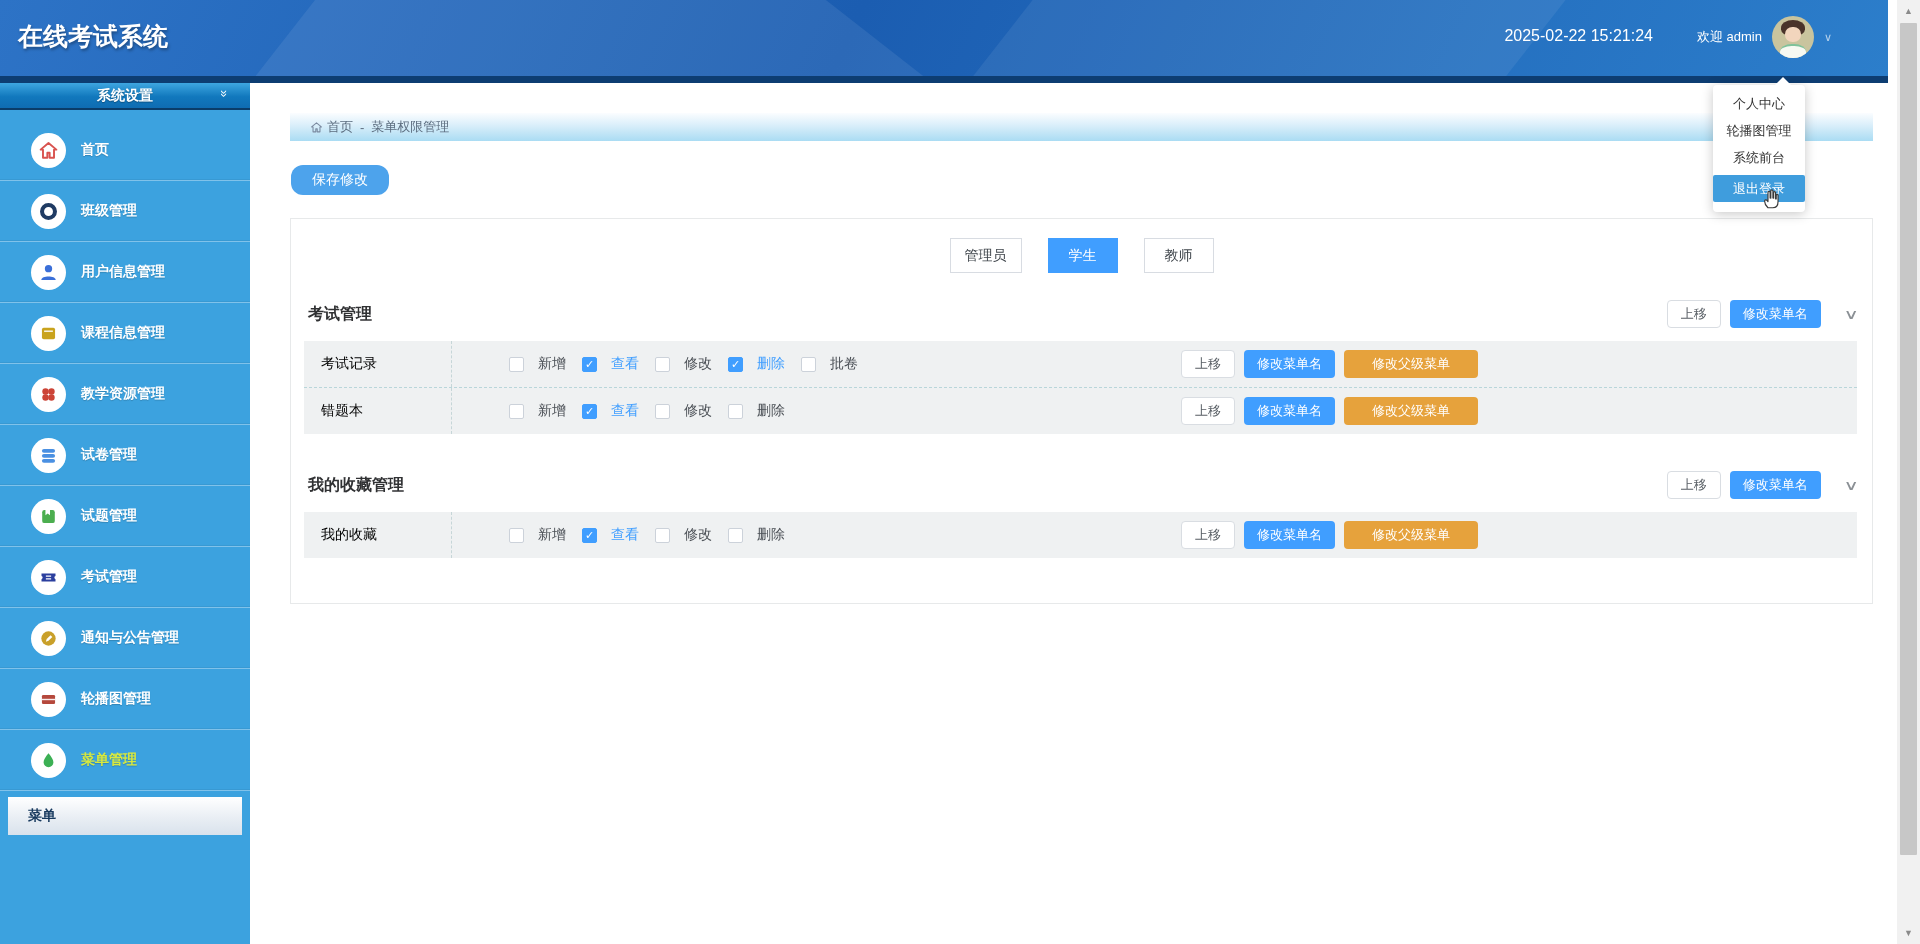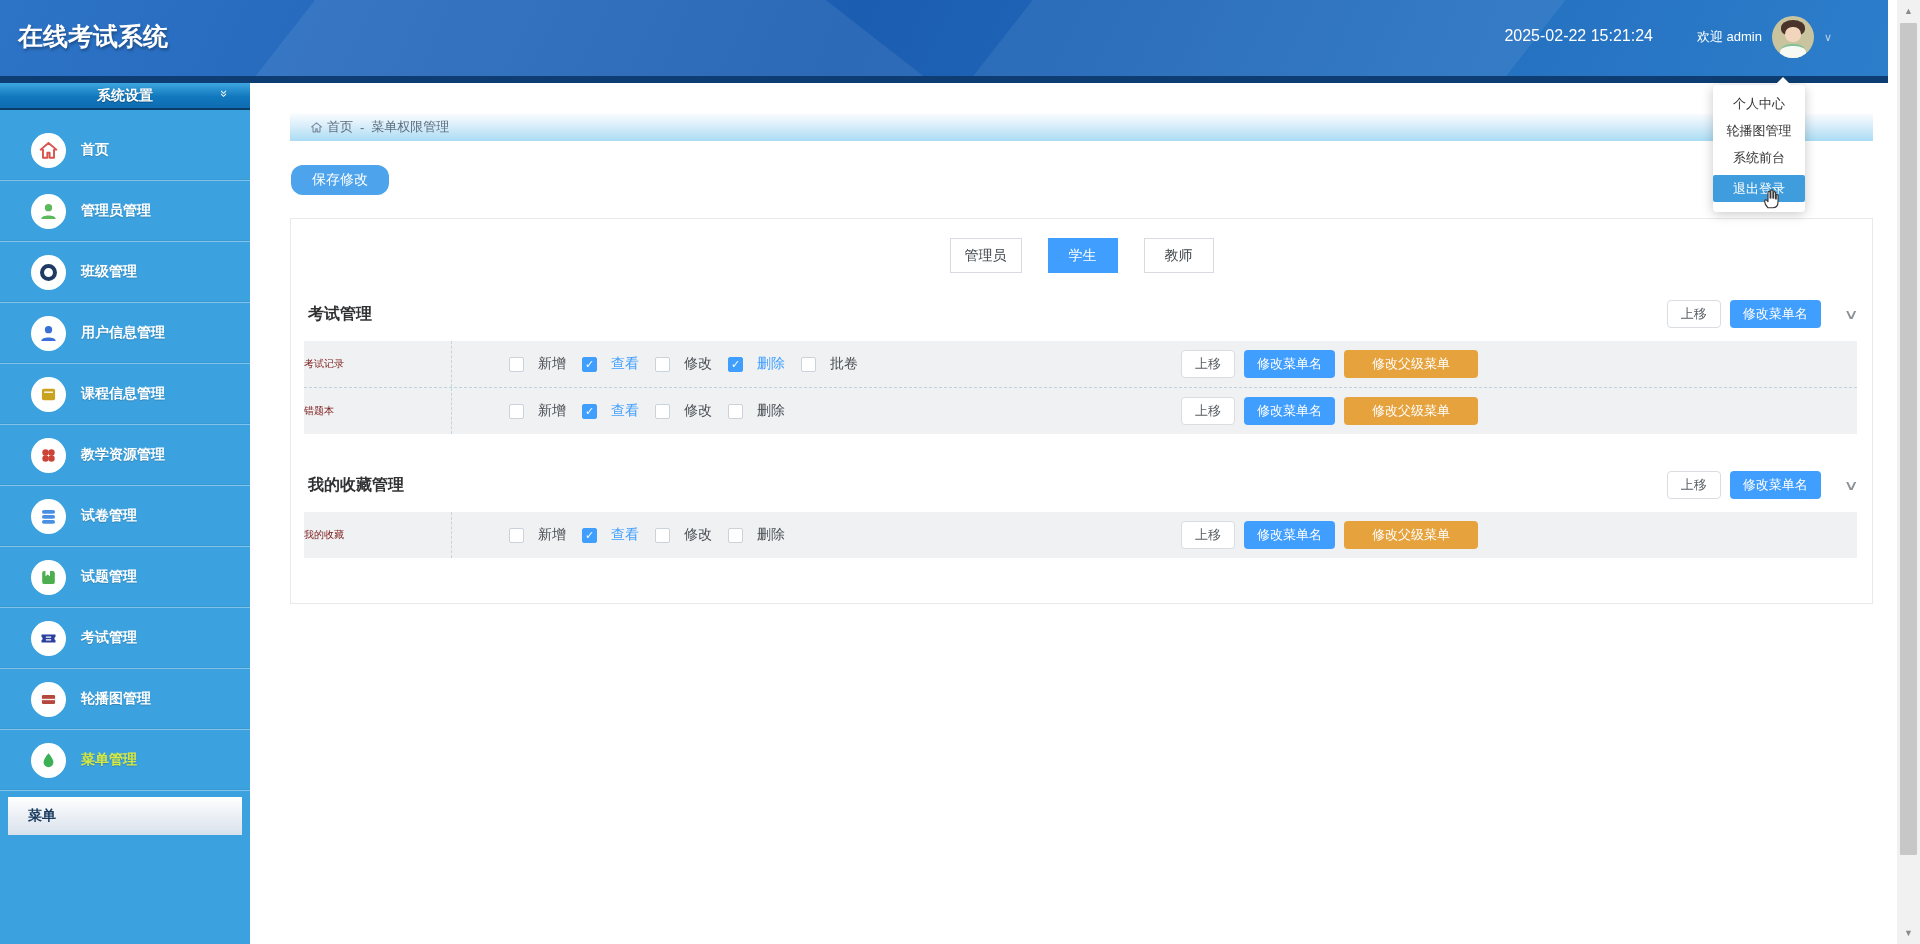--- a/index.html
+++ b/index.html
@@ -78,21 +78,21 @@
   .btn{height:28px;border-radius:4px;font-size:13px;cursor:pointer;box-sizing:border-box;font-family:inherit}
   .btn-plain{padding:0 13px;background:#fff;border:1px solid #d9dde2;color:#5a6066}
   .btn-blue{padding:0 13px;background:#409eff;border:none;color:#fff}
   .btn-orange{padding:0 28px;background:#e6a23c;border:none;color:#fff}
   .sec-head .btn-blue{margin-left:9px}
   .sec-chevron{margin-left:25px;color:#8b9095;font-size:14px;transform:scaleX(1.5);cursor:pointer}
 
   .rows{margin:13px 15px 0 13px}
   .row{height:46px;display:flex;align-items:center;background:#eff1f2}
   .row + .row{border-top:1px dashed #b9d6da}
-  .row-name{width:147px;font-size:10px;color:#7f1d1d;box-sizing:border-box;flex:none}
+  .row-name{width:147px;padding-left:17px;font-size:14px;color:#000000;box-sizing:border-box;flex:none}
   .row-perms{display:flex;align-items:center;align-self:stretch;border-left:1px dashed #c6d6d8;
     padding-left:57px;width:730px;box-sizing:border-box;flex:none}
   .perm{display:flex;align-items:center;gap:14px;width:73px;cursor:pointer}
   .cb{width:15px;height:15px;border:1px solid #ccd2da;border-radius:2px;background:#fff;box-sizing:border-box;flex:none;
     display:flex;align-items:center;justify-content:center;font-size:11px;color:#fff;line-height:1}
   .cb.checked{background:#409eff;border-color:#409eff}
   .perm-label{font-size:14px;color:#4a4f55}
   .perm.checked .perm-label{color:#409eff}
   .row-btns{display:flex;gap:9px;align-items:center}
 </style>
@@ -130,29 +130,20 @@
         <span class="s-icon">
           <svg xmlns="http://www.w3.org/2000/svg" viewBox="0 0 24 24">
             <path d="M12 3.5 3 11h2.7v9.2h5V14.6h2.6v5.6h5V11H21z" fill="none" stroke="#D9534F" stroke-width="2.2" stroke-linejoin="round"></path>
           </svg>
         </span>
         <span class="s-label">首页</span>
       </div>
       <div class="s-item">
         <span class="s-icon">
           <svg xmlns="http://www.w3.org/2000/svg" viewBox="0 0 24 24">
-            <circle cx="12" cy="7.6" r="4.2" fill="#5CB85C"></circle>
-            <path d="M3.8 20.5c0-5.2 16.4-5.2 16.4 0z" fill="#5CB85C"></path>
-          </svg>
-        </span>
-        <span class="s-label">管理员管理</span>
-      </div>
-      <div class="s-item">
-        <span class="s-icon">
-          <svg xmlns="http://www.w3.org/2000/svg" viewBox="0 0 24 24">
             <circle cx="12" cy="12" r="7.4" fill="none" stroke="#1F3B63" stroke-width="4.6"></circle>
             <path d="M12 12l4 3" stroke="#fff" stroke-width="1.6"></path>
           </svg>
         </span>
         <span class="s-label">班级管理</span>
       </div>
       <div class="s-item">
         <span class="s-icon">
           <svg xmlns="http://www.w3.org/2000/svg" viewBox="0 0 24 24">
             <circle cx="12" cy="7.6" r="4.2" fill="#3A6FD8"></circle>
@@ -201,20 +192,29 @@
         <span class="s-label">试题管理</span>
       </div>
       <div class="s-item">
         <span class="s-icon">
           <svg xmlns="http://www.w3.org/2000/svg" viewBox="0 0 24 24">
             <path d="M4 7.5h16v2.8a1.9 1.9 0 0 0 0 3.6v2.6H4v-2.6a1.9 1.9 0 0 0 0-3.6z" fill="#2B3F9E"></path>
             <path d="M9 10.5h6M9 13.5h6" stroke="#fff" stroke-width="1.3"></path>
           </svg>
         </span>
         <span class="s-label">考试管理</span>
+      </div>
+      <div class="s-item">
+        <span class="s-icon">
+          <svg xmlns="http://www.w3.org/2000/svg" viewBox="0 0 24 24">
+            <circle cx="12" cy="12" r="8.2" fill="#C9A02A"></circle>
+            <path d="M9 15.6l.9-3 4.4-4.4 2.1 2.1-4.4 4.4z" fill="#fff"></path>
+          </svg>
+        </span>
+        <span class="s-label">通知与公告管理</span>
       </div>
       <div class="s-item">
         <span class="s-icon">
           <svg xmlns="http://www.w3.org/2000/svg" viewBox="0 0 24 24">
             <rect x="4.5" y="6.8" width="15" height="10.4" rx="1.5" fill="#B5483C"></rect>
             <rect x="4.5" y="11.2" width="15" height="1.6" fill="#fff" opacity=".9"></rect>
           </svg>
         </span>
         <span class="s-label">轮播图管理</span>
       </div>

